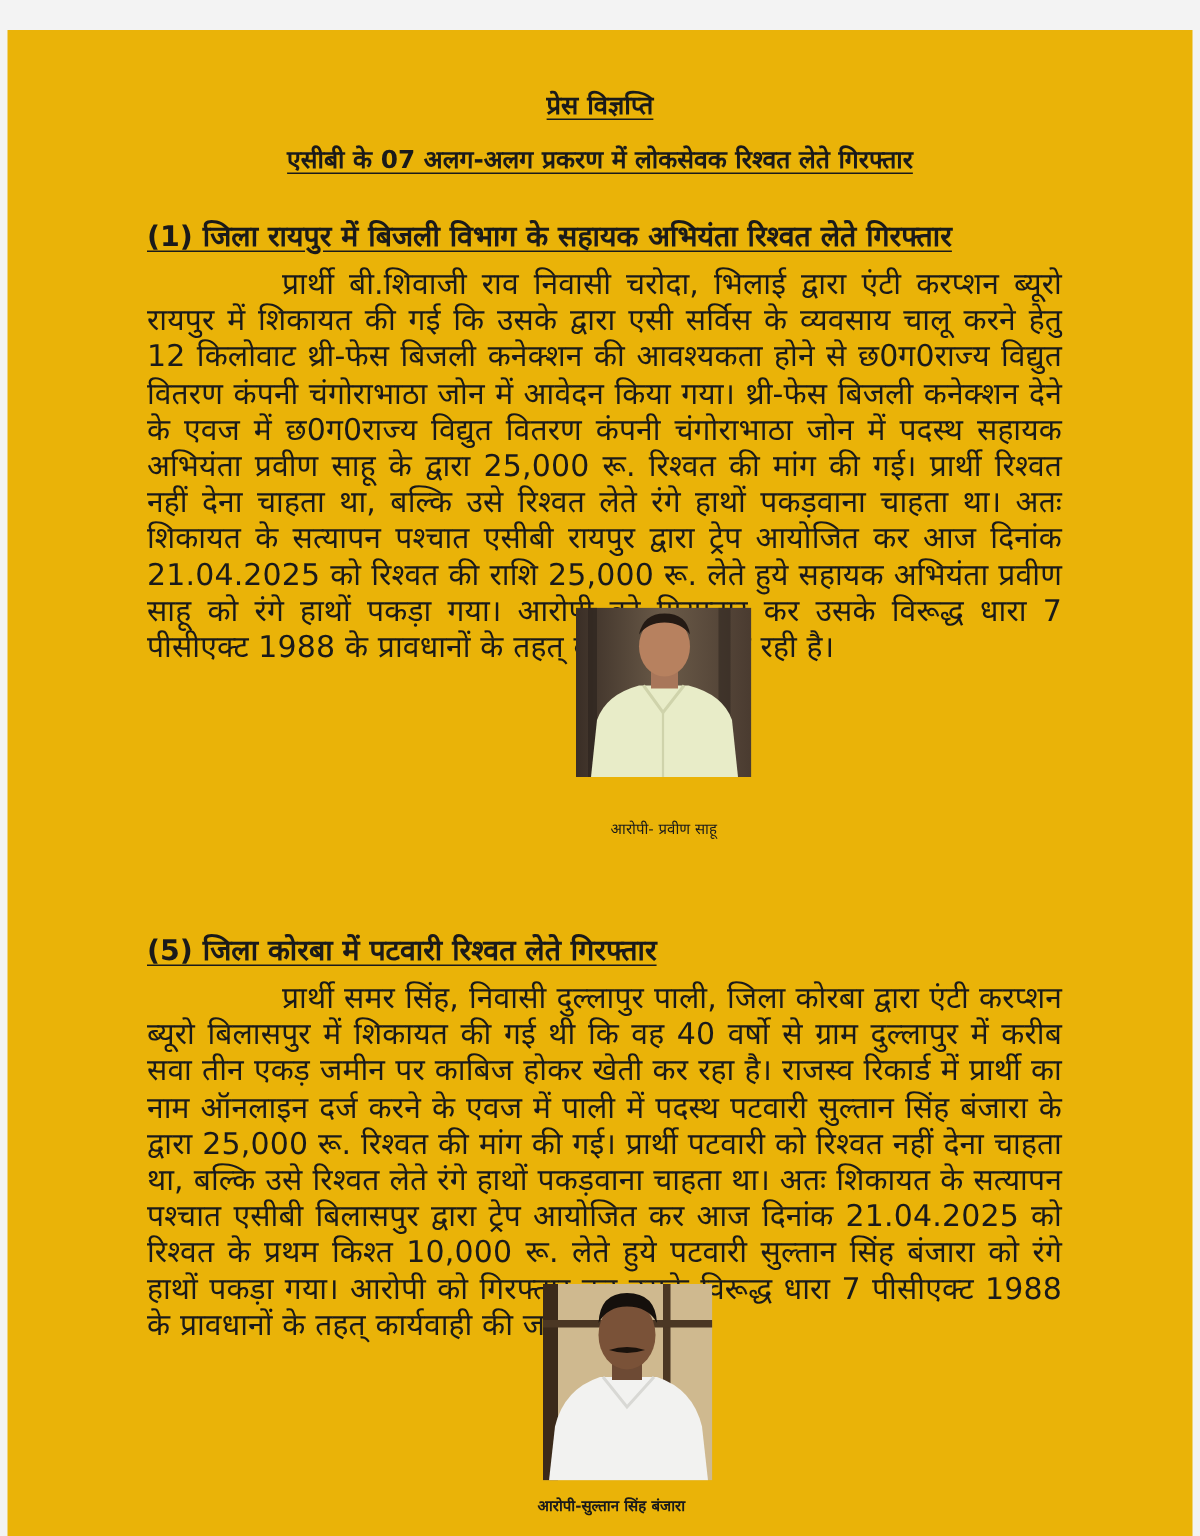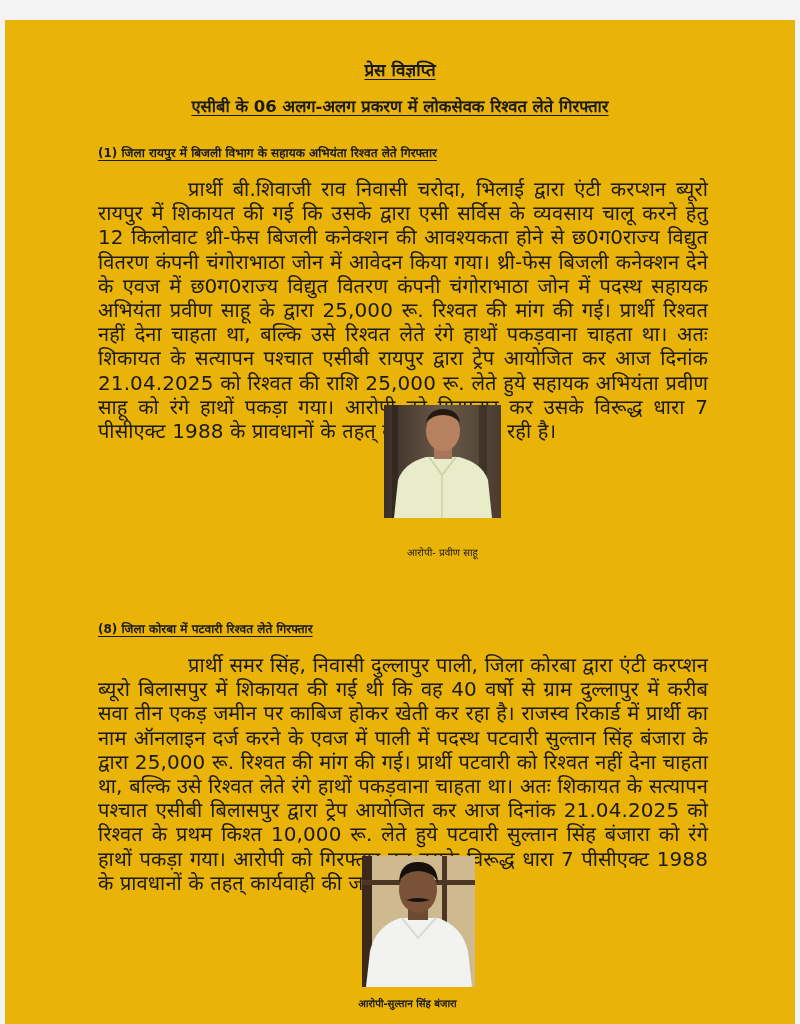--- a/index.html
+++ b/index.html
@@ -19,21 +19,21 @@
     position: absolute; left: 0; width: 790px; top: 38px;
     text-align: center; font-size: 17px; font-weight: bold;
     text-decoration: underline; text-underline-offset: 3px;
   }
   .subtitle {
     position: absolute; left: 0; width: 790px; top: 74px;
     text-align: center; font-size: 16.5px; font-weight: bold;
     text-decoration: underline; text-underline-offset: 3px;
   }
   .section-heading {
-    position: absolute; left: 93px; font-size: 12px; font-weight: bold;
+    position: absolute; left: 93px; font-size: 19px; font-weight: bold;
     text-decoration: underline; text-underline-offset: 3px;
     white-space: nowrap;
   }
   .para {
     position: absolute; left: 93px; width: 610px;
     font-size: 20px; line-height: 24.2px;
     text-align: justify; text-indent: 90px;
     letter-spacing: 0.1px;
   }
   .photo {
@@ -43,21 +43,21 @@
     position: absolute; font-size: 10px; text-align: center; white-space: nowrap;
   }
   .caption.bold { font-weight: bold; }
 </style>
 </head>
 <body>
 
 <div class="page">
 
   <div class="title">प्रेस विज्ञप्ति</div>
-  <div class="subtitle">एसीबी के 06 अलग-अलग प्रकरण में लोकसेवक रिश्वत लेते गिरफ्तार</div>
+  <div class="subtitle">एसीबी के 07 अलग-अलग प्रकरण में लोकसेवक रिश्वत लेते गिरफ्तार</div>
 
   <div class="section-heading" style="top:124px;">(1) जिला रायपुर में बिजली विभाग के सहायक अभियंता रिश्वत लेते गिरफ्तार</div>
   <div class="para" style="top:157px;">प्रार्थी बी.शिवाजी राव निवासी चरोदा, भिलाई द्वारा एंटी करप्शन ब्यूरो रायपुर में शिकायत की गई कि उसके द्वारा एसी सर्विस के व्यवसाय चालू करने हेतु 12 किलोवाट थ्री-फेस बिजली कनेक्शन की आवश्यकता होने से छ0ग0राज्य विद्युत वितरण कंपनी चंगोराभाठा जोन में आवेदन किया गया। थ्री-फेस बिजली कनेक्शन देने के एवज में छ0ग0राज्य विद्युत वितरण कंपनी चंगोराभाठा जोन में पदस्थ सहायक अभियंता प्रवीण साहू के द्वारा 25,000 रू. रिश्वत की मांग की गई। प्रार्थी रिश्वत नहीं देना चाहता था, बल्कि उसे रिश्वत लेते रंगे हाथों पकड़वाना चाहता था।  अतः शिकायत के सत्यापन पश्चात एसीबी रायपुर द्वारा ट्रेप आयोजित कर आज दिनांक 21.04.2025 को रिश्वत की राशि 25,000 रू. लेते हुये सहायक अभियंता प्रवीण साहू को रंगे हाथों पकड़ा गया। आरोपी को गिरफ्तार कर उसके विरूद्ध धारा 7 पीसीएक्ट 1988 के प्रावधानों के तहत् कार्यवाही की जा रही है।</div>
 
   <div class="photo" style="left:379px; top:385px; width:117px; height:113px;">
     <svg width="117" height="113" viewBox="0 0 117 113">
       <defs>
         <linearGradient id="bg1" x1="0" y1="0" x2="1" y2="0">
           <stop offset="0" stop-color="#3a2e26"></stop>
           <stop offset="0.5" stop-color="#6a5a48"></stop>
@@ -70,21 +70,21 @@
       <path d="M10 113 L14 75 Q20 58 42 52 L75 52 Q98 58 104 75 L108 113 Z" fill="#e8ecc8"></path>
       <path d="M45 52 L58 70 L72 52" fill="none" stroke="#cfd3ab" stroke-width="2"></path>
       <rect x="50" y="38" width="18" height="16" fill="#a8765a"></rect>
       <ellipse cx="59" cy="26" rx="17" ry="20" fill="#b7815f"></ellipse>
       <path d="M42 18 Q45 4 59 4 Q74 4 76 18 Q70 10 59 10 Q48 10 42 18 Z" fill="#241a14"></path>
       <line x1="58" y1="70" x2="58" y2="113" stroke="#cfd3ab" stroke-width="1.5"></line>
     </svg>
   </div>
   <div class="caption" style="left:379px; top:525px; width:117px;">आरोपी- प्रवीण साहू</div>
 
-  <div class="section-heading" style="top:600px;">(8) जिला कोरबा में पटवारी रिश्वत लेते गिरफ्तार</div>
+  <div class="section-heading" style="top:600px;">(5) जिला कोरबा में पटवारी रिश्वत लेते गिरफ्तार</div>
   <div class="para" style="top:633px;">प्रार्थी समर सिंह, निवासी दुल्लापुर पाली, जिला कोरबा द्वारा एंटी करप्शन ब्यूरो बिलासपुर में शिकायत की गई थी कि वह 40 वर्षो से ग्राम दुल्लापुर में करीब सवा तीन एकड़ जमीन पर काबिज होकर खेती कर रहा है। राजस्व रिकार्ड में प्रार्थी का नाम ऑनलाइन दर्ज करने के एवज में पाली में पदस्थ पटवारी सुल्तान सिंह बंजारा के द्वारा 25,000 रू. रिश्वत की मांग की गई। प्रार्थी पटवारी को रिश्वत नहीं देना चाहता था,  बल्कि उसे रिश्वत लेते रंगे हाथों पकड़वाना चाहता था।  अतः शिकायत के सत्यापन पश्चात एसीबी बिलासपुर द्वारा ट्रेप आयोजित कर आज दिनांक 21.04.2025 को रिश्वत के प्रथम किश्त 10,000 रू. लेते हुये पटवारी सुल्तान सिंह बंजारा को रंगे हाथों पकड़ा गया। आरोपी को गिरफ्तार कर उसके विरूद्ध धारा 7 पीसीएक्ट 1988 के प्रावधानों के तहत् कार्यवाही की जा रही है।</div>
 
   <div class="photo" style="left:357px; top:836px; width:113px; height:131px;">
     <svg width="113" height="131" viewBox="0 0 113 131">
       <rect width="113" height="131" fill="#cfb98f"></rect>
       <rect x="0" y="0" width="10" height="131" fill="#3b2a1a"></rect>
       <rect x="80" y="0" width="5" height="70" fill="#4b3724"></rect>
       <rect x="0" y="24" width="113" height="5" fill="#4b3724"></rect>
       <path d="M4 131 L8 95 Q14 70 38 62 L76 62 Q100 70 106 95 L110 131 Z" fill="#f2f2f0"></path>
       <path d="M40 62 L56 82 L74 62" fill="none" stroke="#d8d8d4" stroke-width="2"></path>

